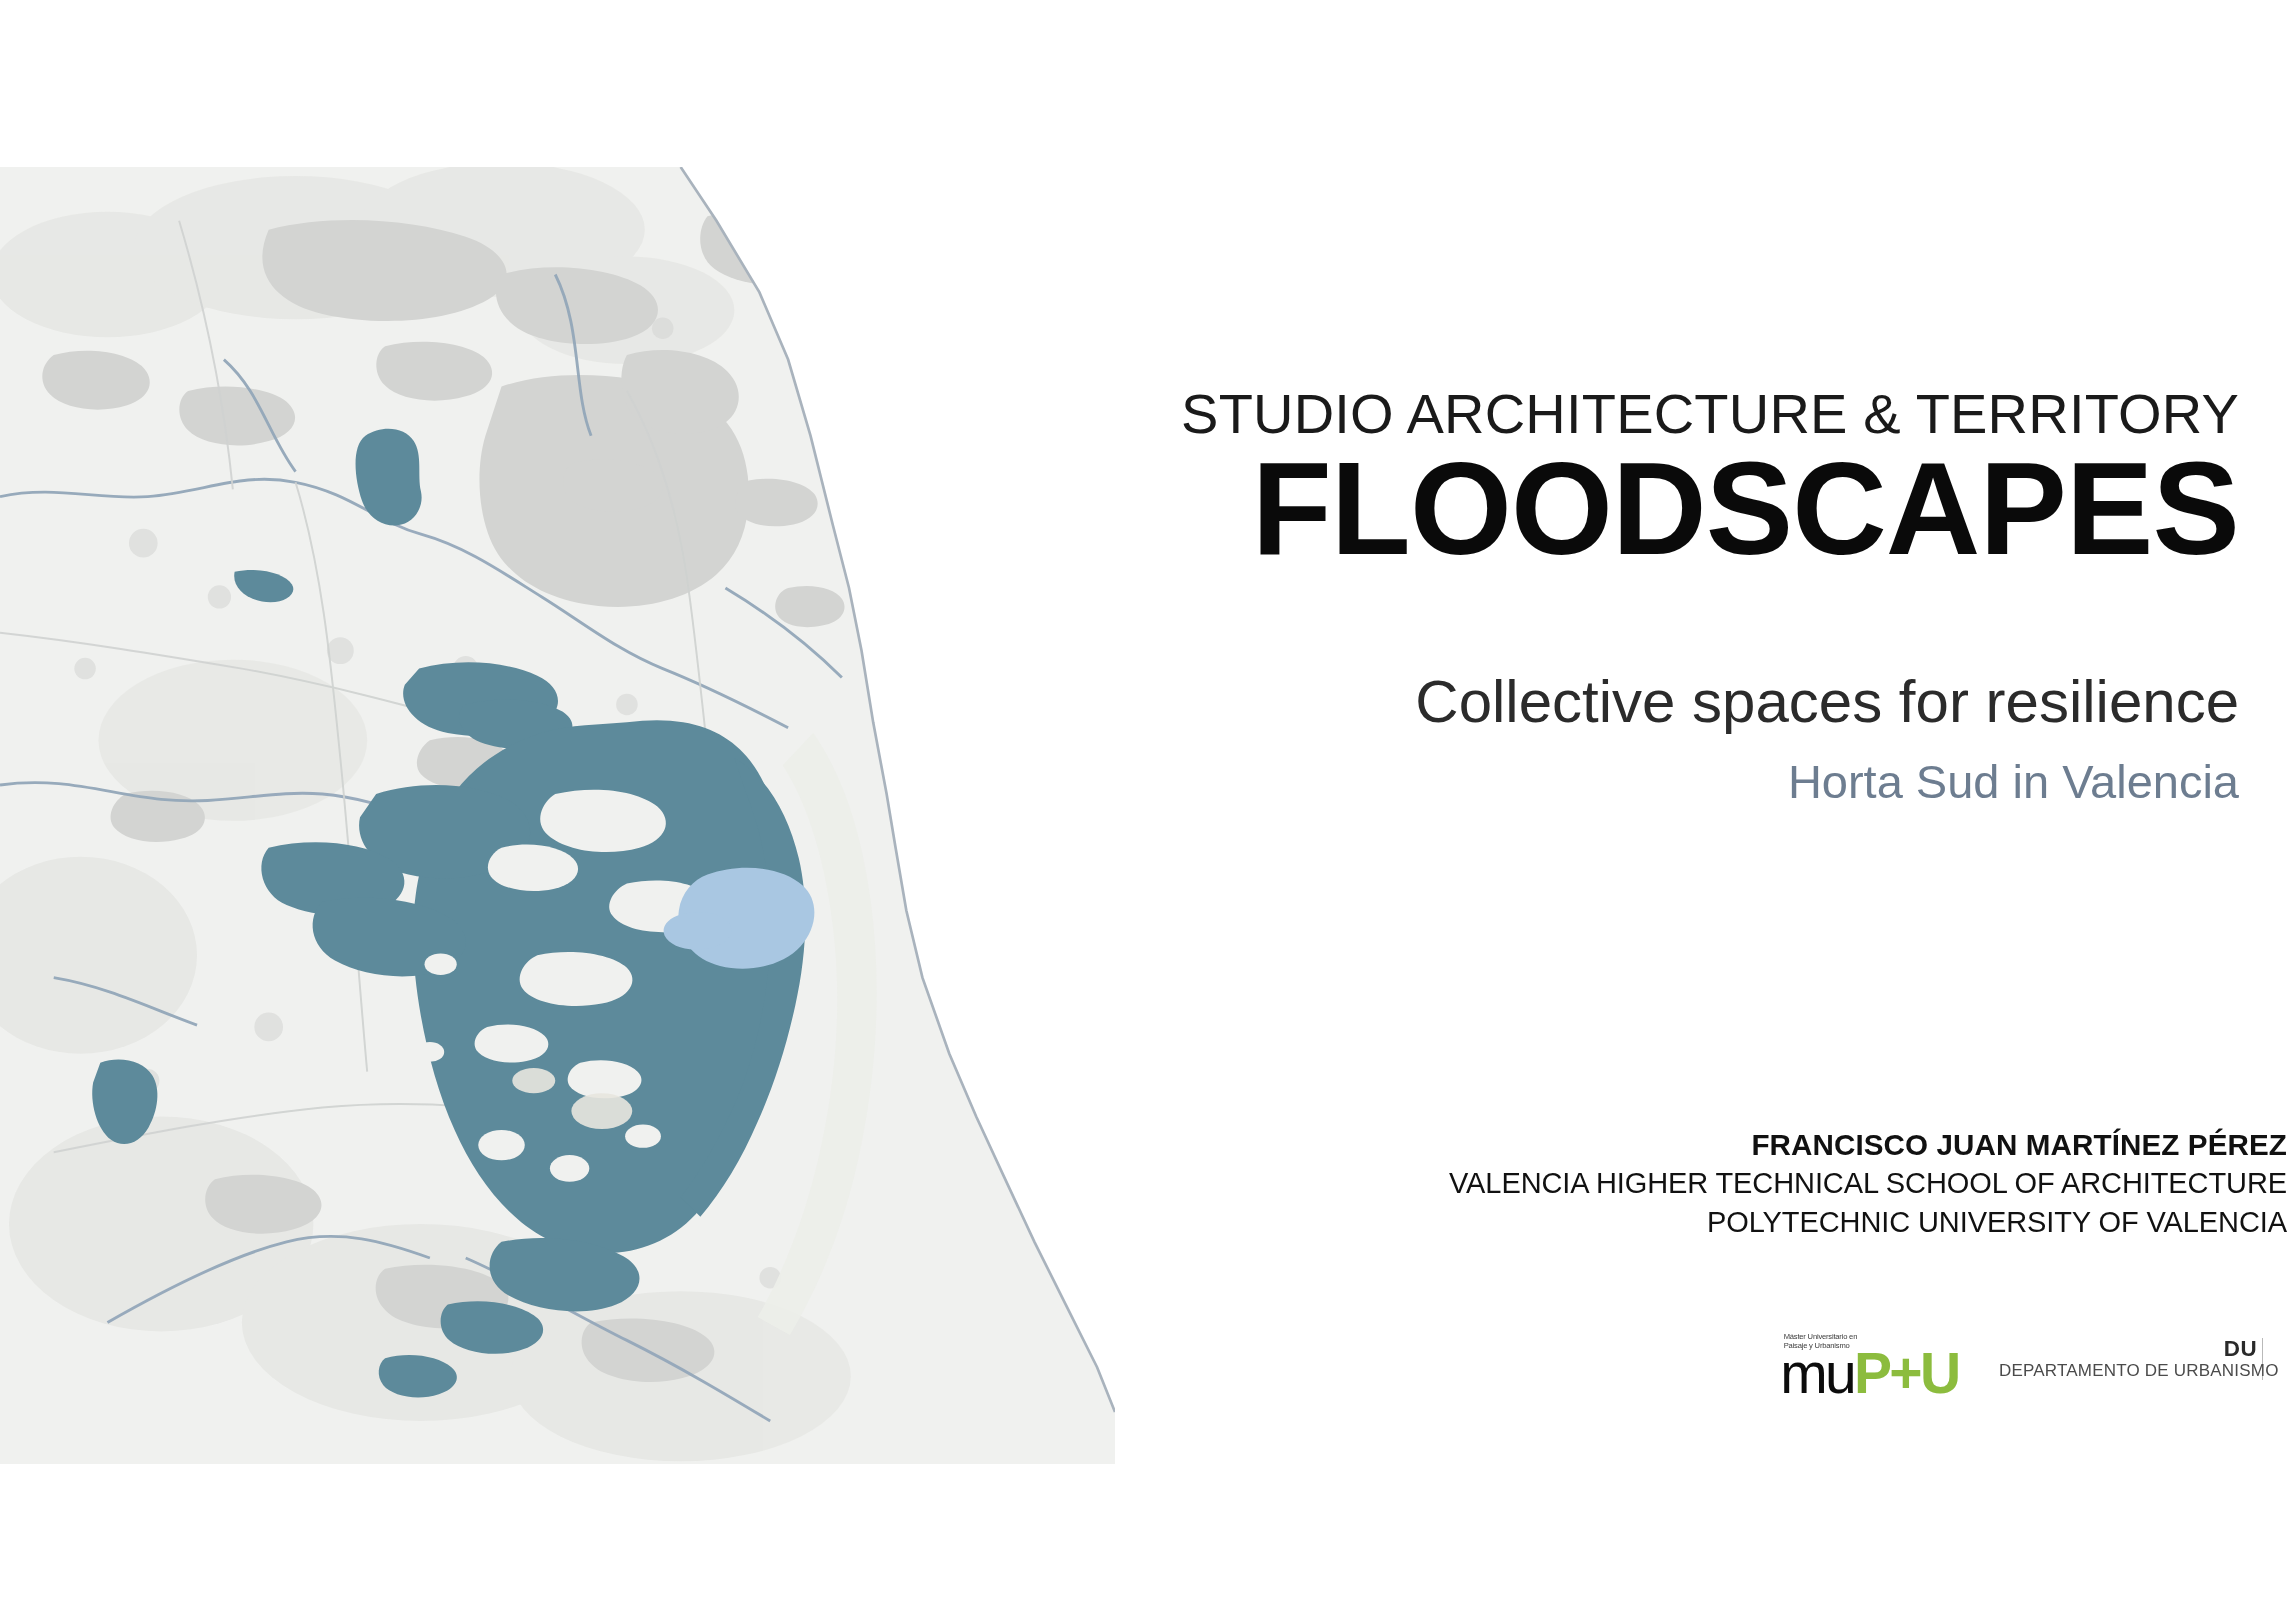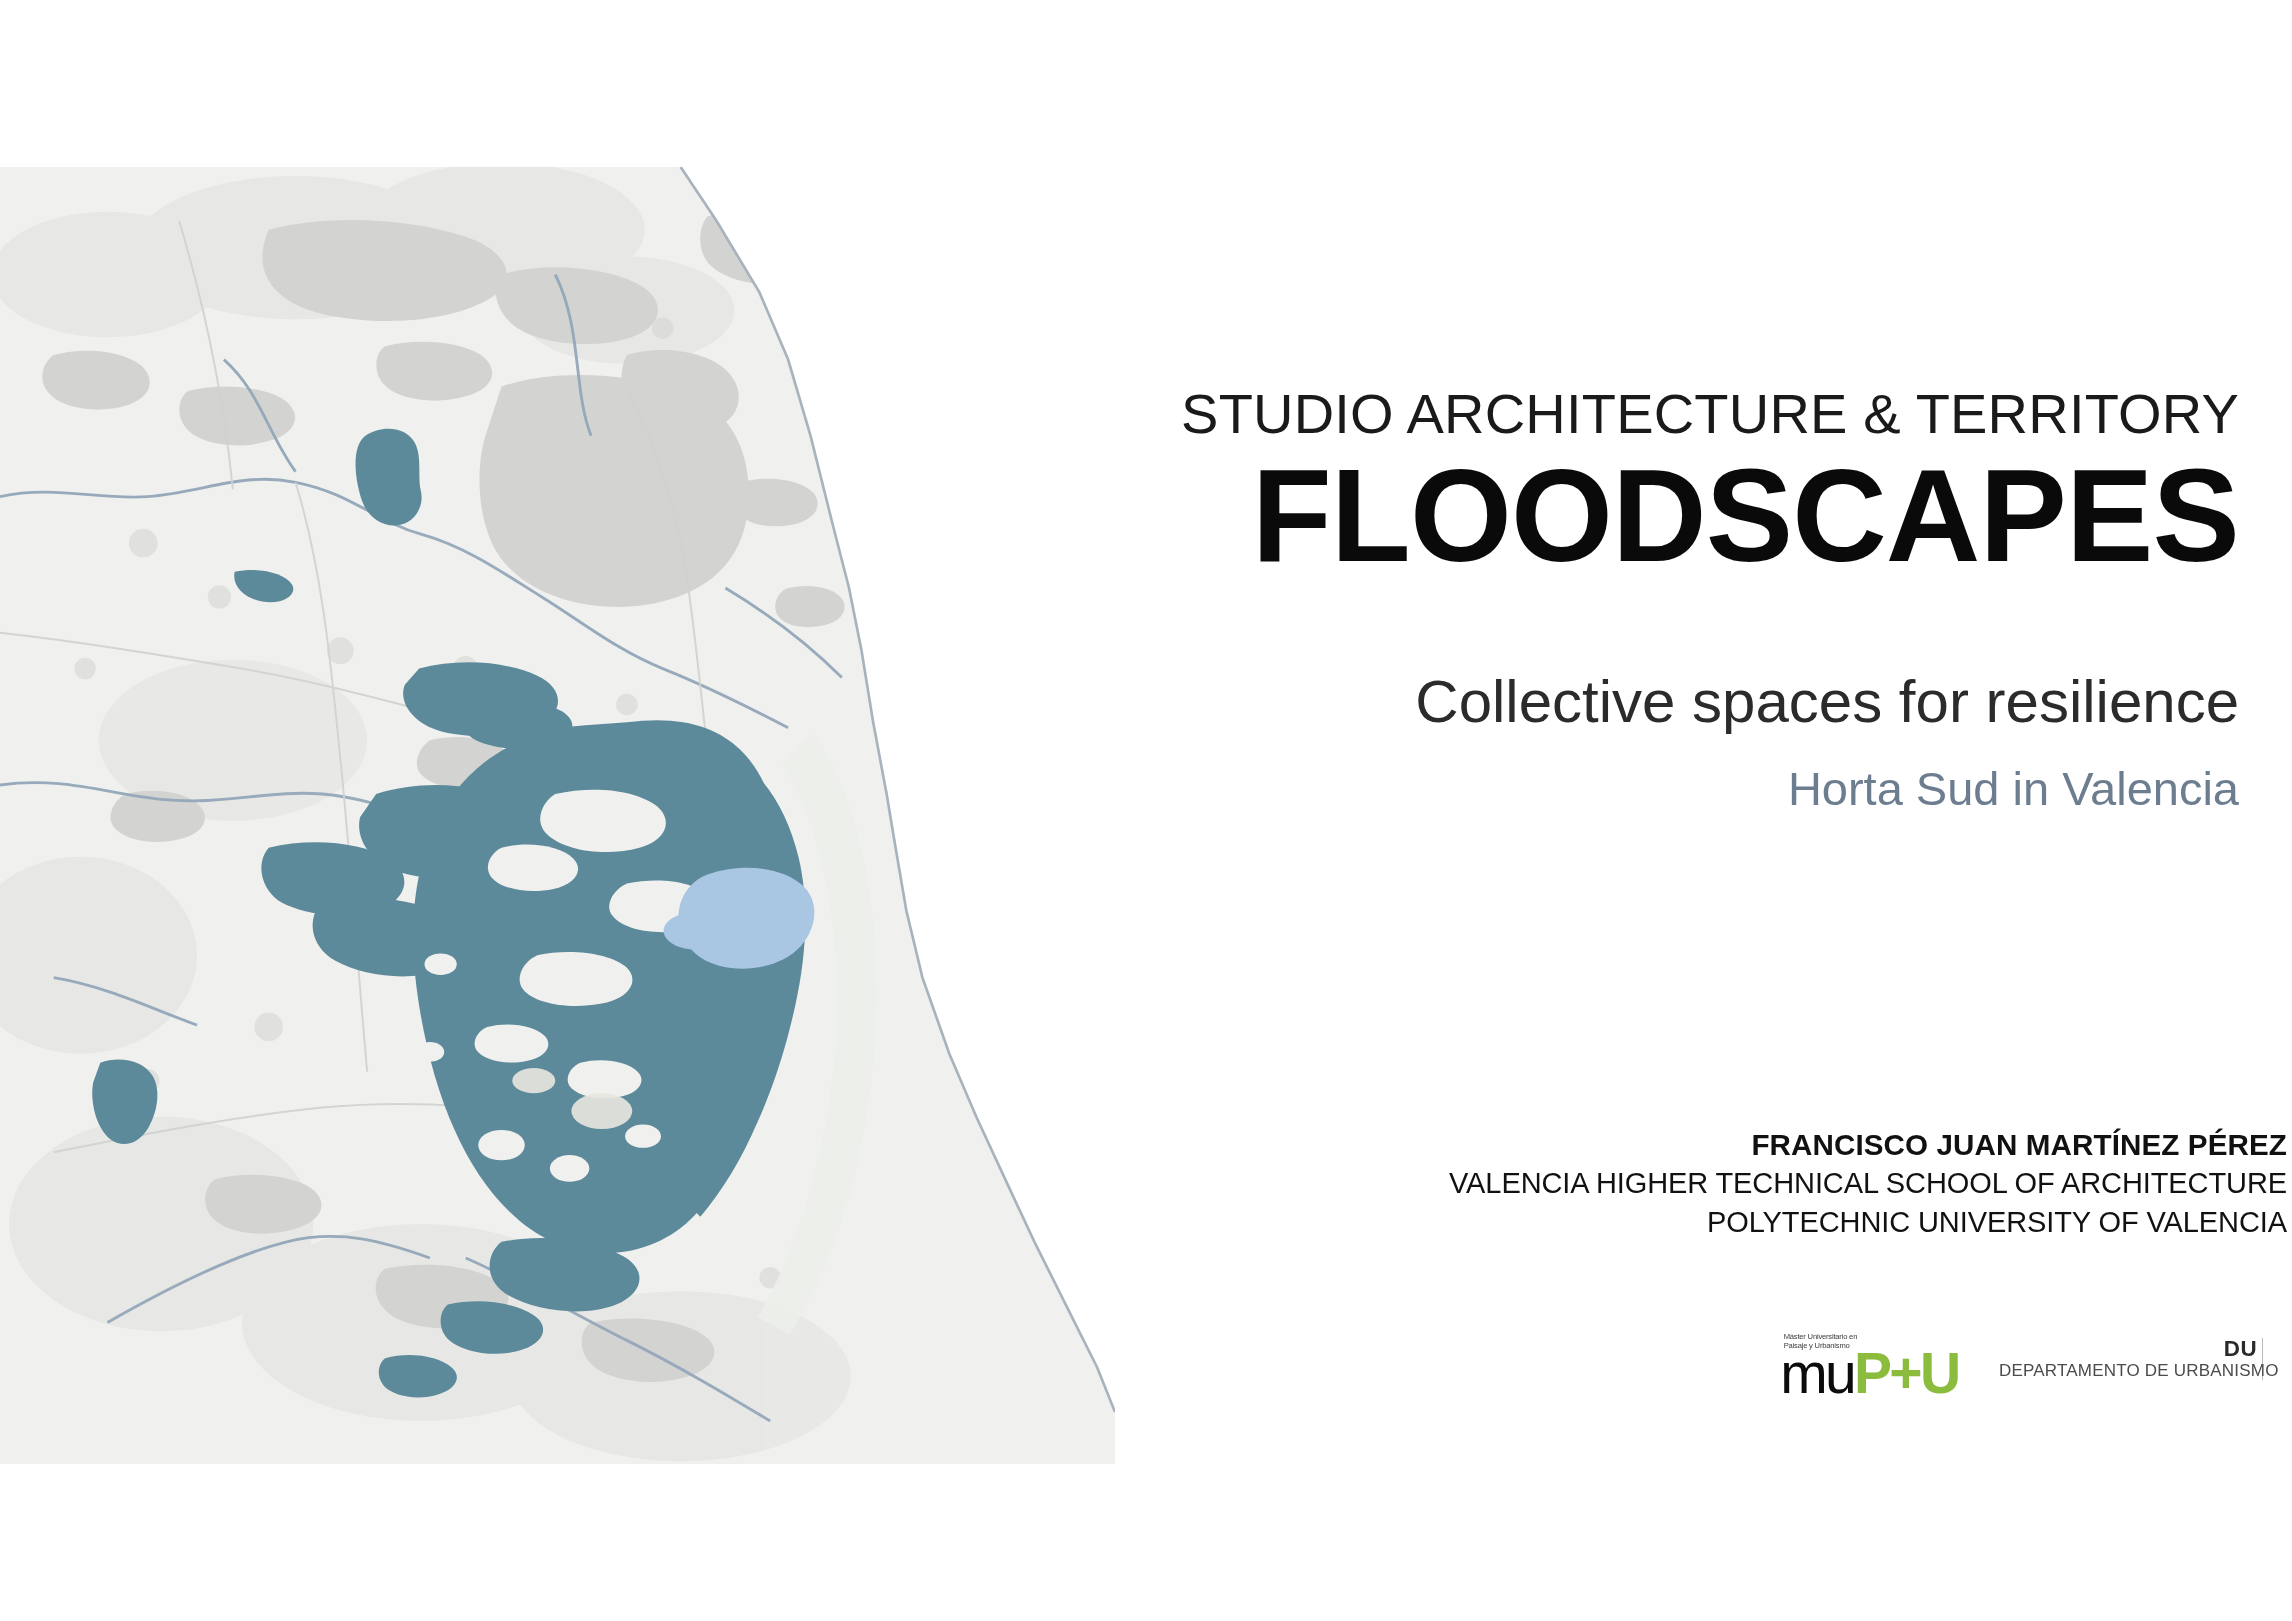--- a/index.html
+++ b/index.html
@@ -44,42 +44,42 @@
     color: #1a1a1a;
     font-weight: 400;
     white-space: nowrap;
   }
   #main-title {
     font-size: 131px;
     line-height: 1.0;
     font-weight: 700;
     color: #0a0a0a;
     letter-spacing: -0.9px;
-    margin-top: 8px;
+    margin-top: 1px;
     white-space: nowrap;
   }
   #subtitle-block {
     position: absolute;
     left: 1057px;
     top: 667px;
     width: 1182px;
     text-align: right;
   }
   .subtitle-line {
     font-size: 60px;
     line-height: 1.17;
     color: #2b2b2b;
     font-weight: 400;
   }
   #location-line {
     font-size: 47px;
     line-height: 1.17;
     color: #6d7d90;
     font-weight: 400;
-    margin-top: 25px;
+    margin-top: 18px;
   }
 
   
   #credits-block {
     position: absolute;
     left: 1105px;
     top: 1125px;
     width: 1182px;
     text-align: right;
     color: #111111;

